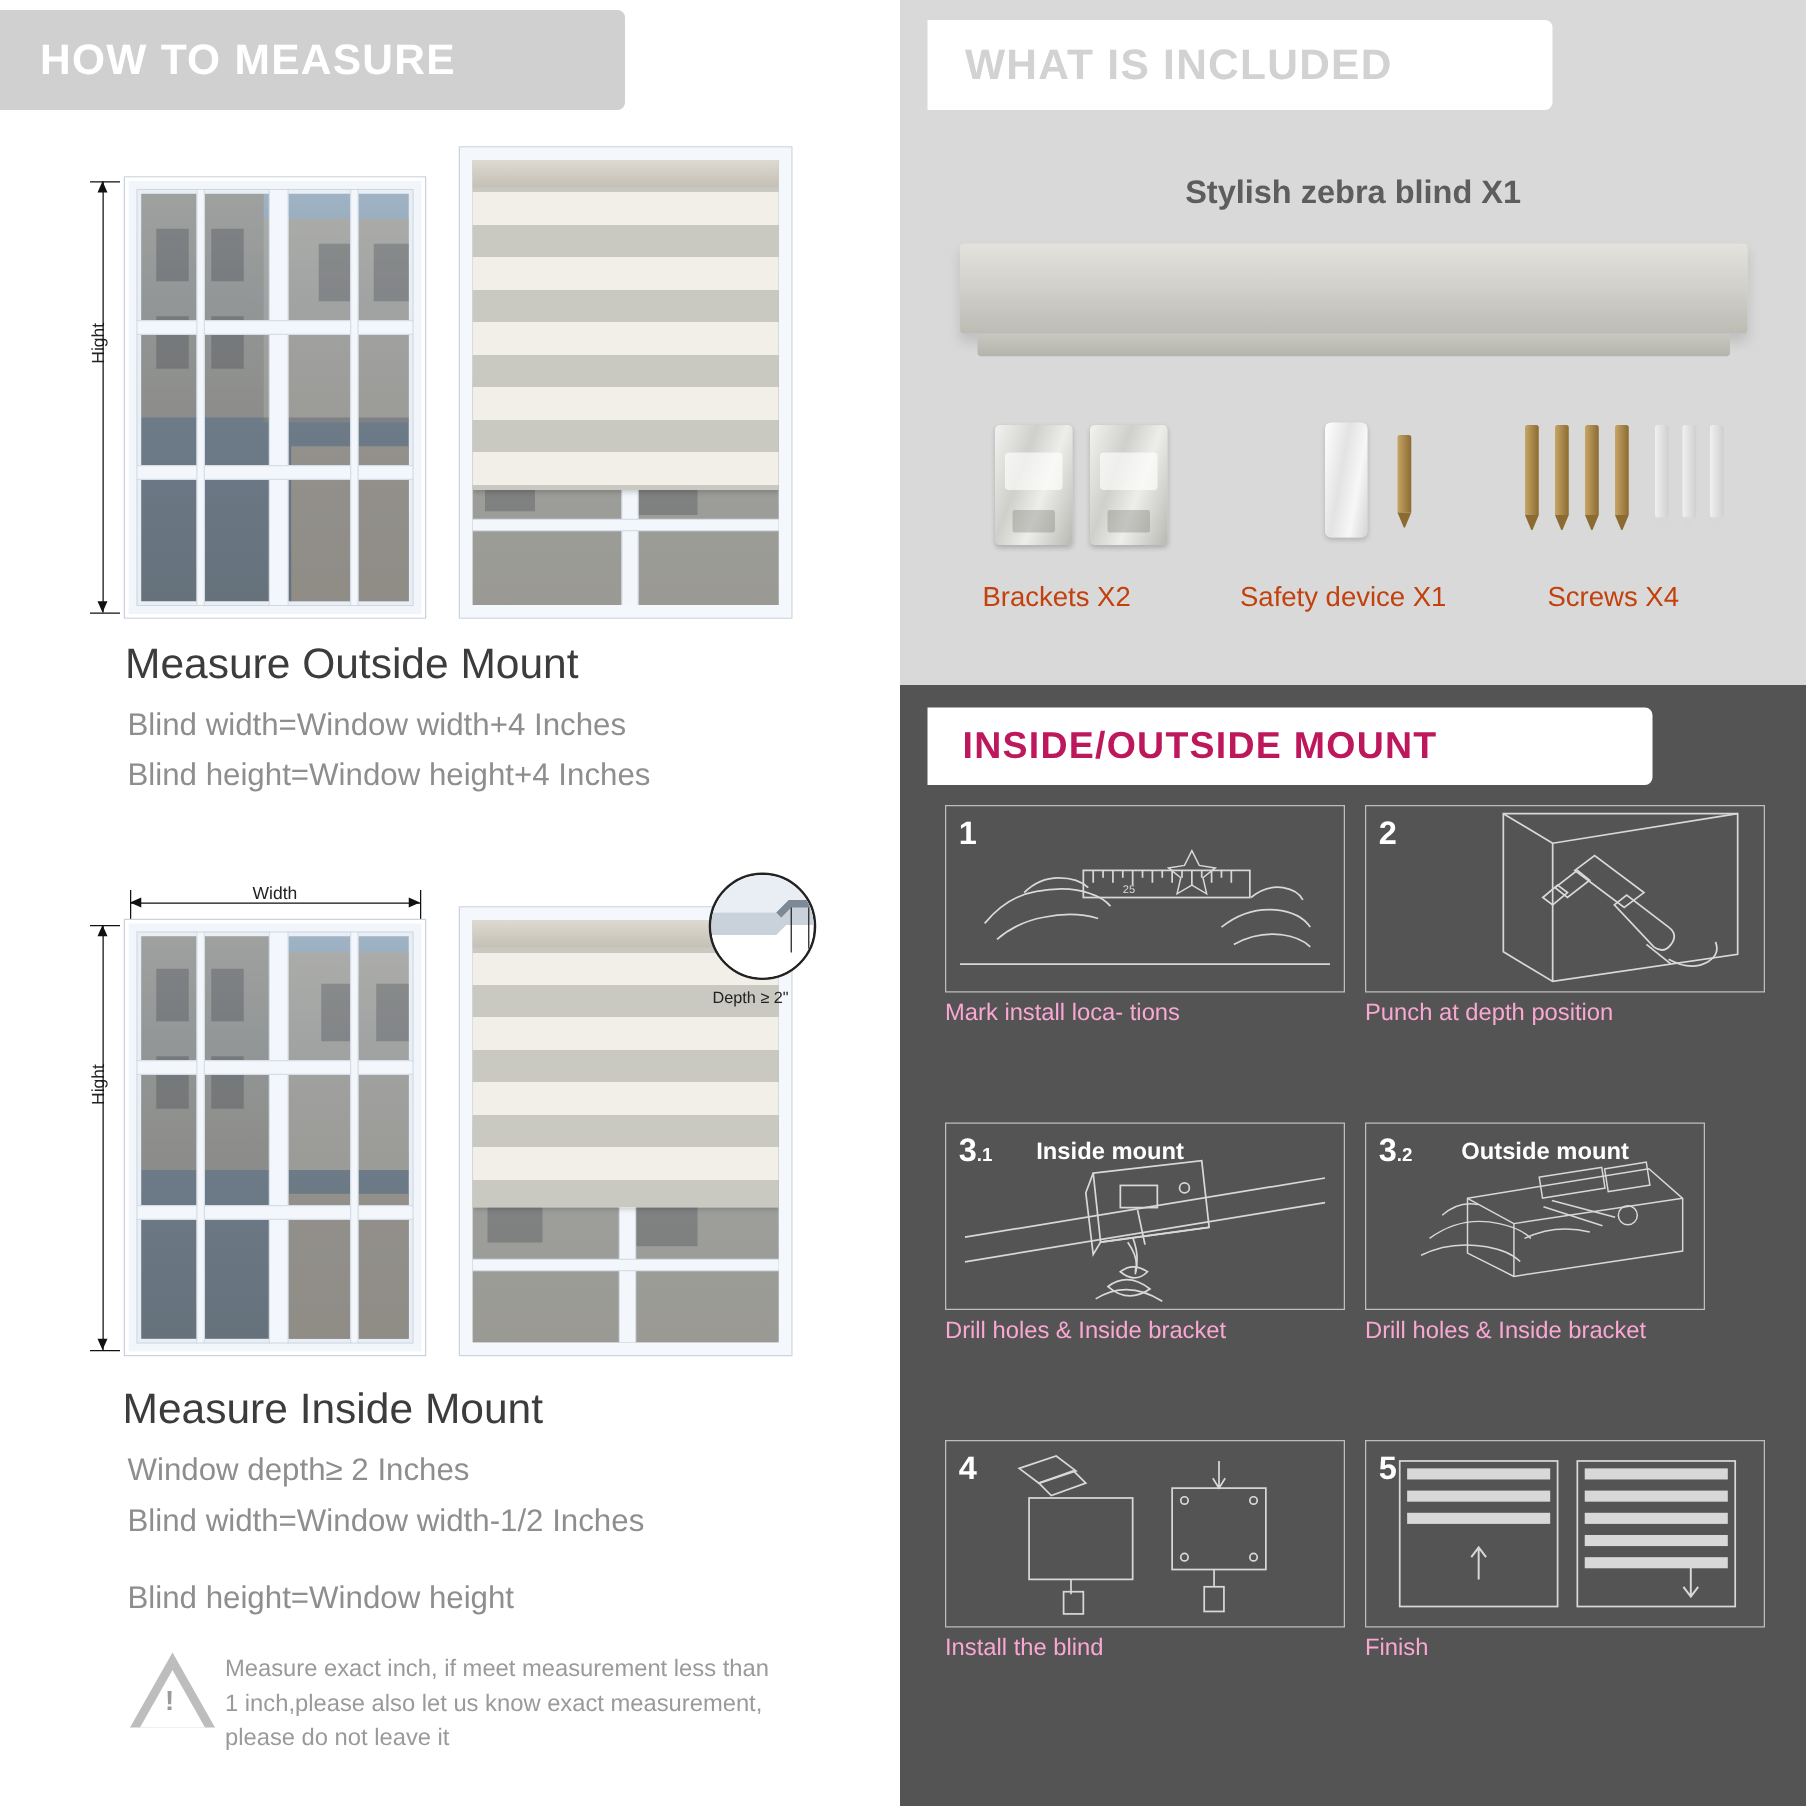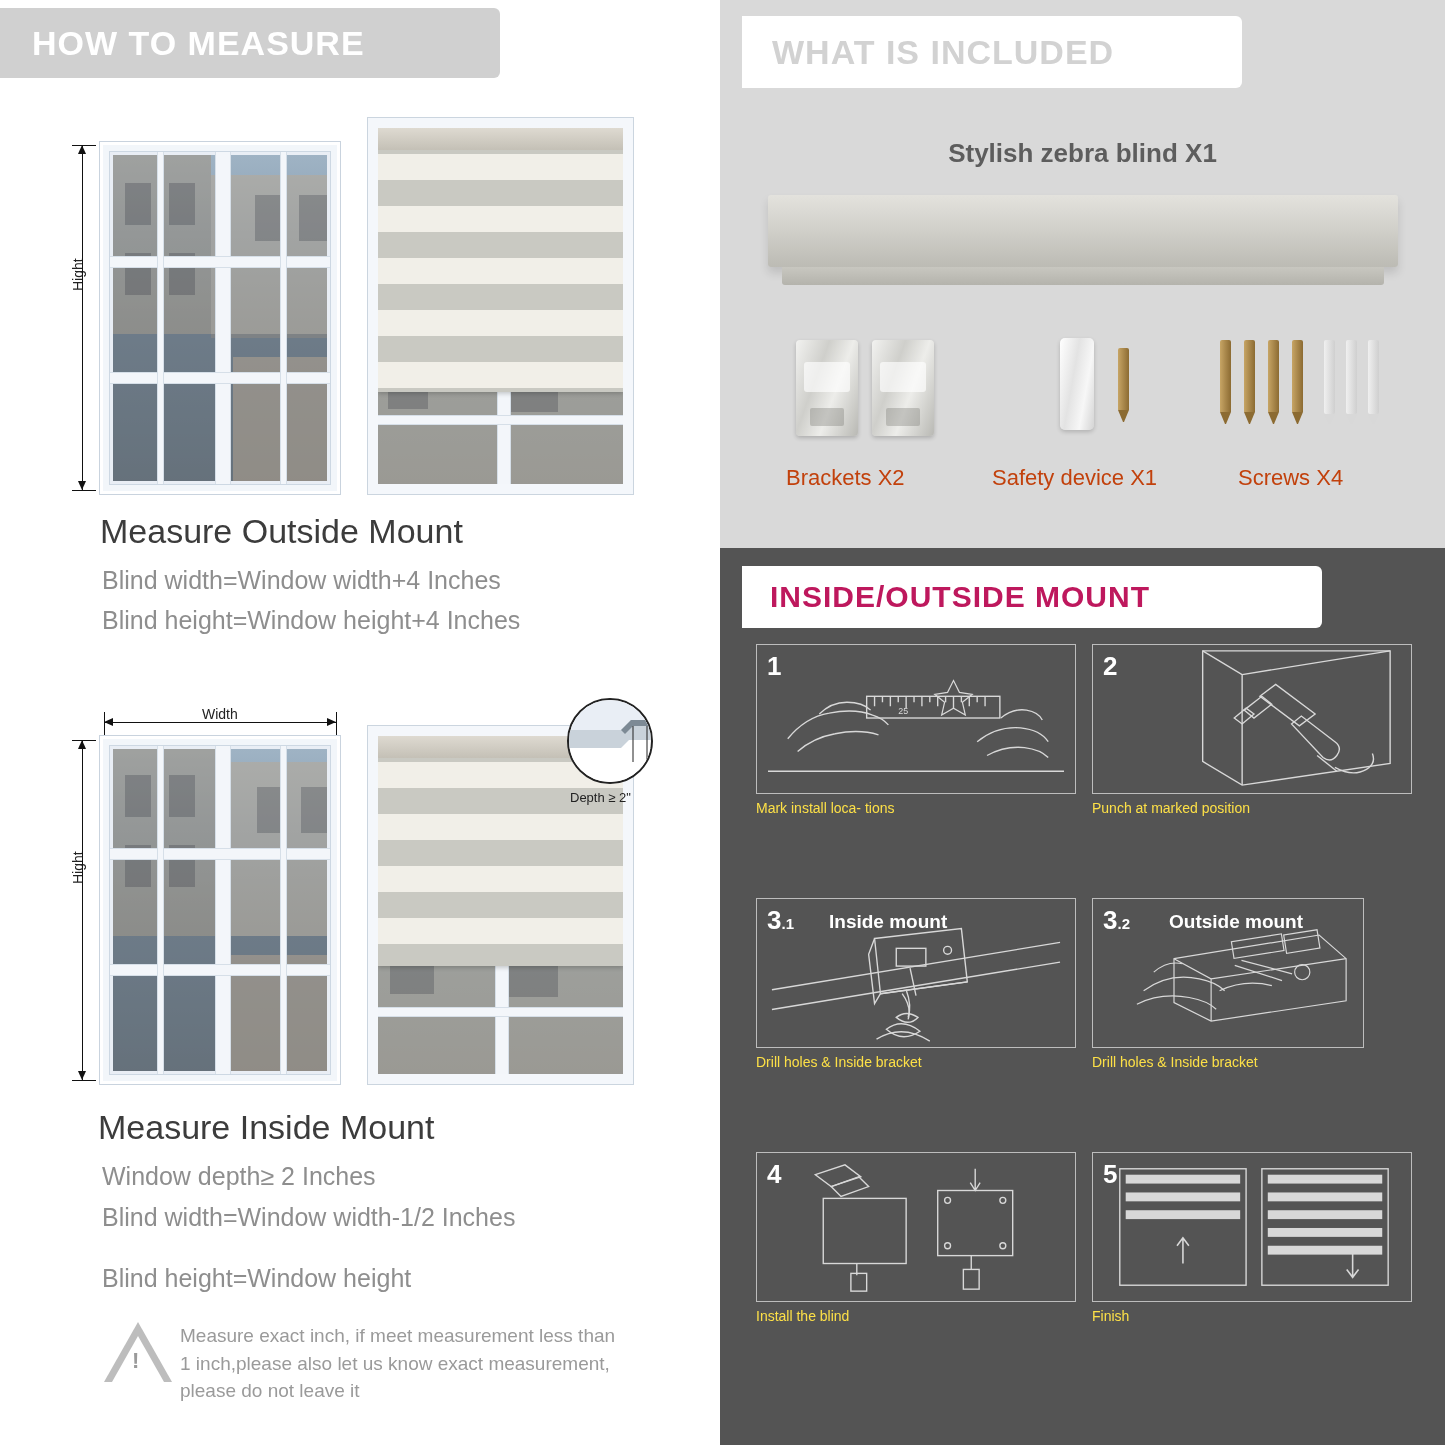--- a/index.html
+++ b/index.html
@@ -16,21 +16,21 @@
     position: absolute; left: 0; top: 0; width: 712px; height: 1445px;
     background: #ffffff;
   }
   .banner {
     position: absolute;
     background: #d0d0d0;
     display: flex; align-items: center;
     border-radius: 0 6px 6px 0;
   }
   .banner.left-banner {
-    left: 0; top: 8px; width: 500px; height: 70px;
+    left: 0; top: 8px; width: 500px; height: 80px;
   }
   .banner .banner-text {
     color: #ffffff; font-size: 34px; font-weight: bold; letter-spacing: 1px;
     margin-left: 32px;
   }
 
   
   .diagram { position: absolute; }
 
   .dim-label {
@@ -225,21 +225,21 @@
     background: #545454;
   }
   .step-num {
     position: absolute; left: 10px; top: 6px; font-size: 26px; color: #ffffff; font-weight: bold;
   }
   .step-num small { font-size: 15px; }
   .step-inline-label {
     position: absolute; top: 12px; font-size: 19px; color: #ffffff; font-weight: bold;
   }
   .step-caption {
-    position: absolute; font-size: 14px; color: #fde047;
+    position: absolute; font-size: 19px; color: #f9a8d4;
   }
   .sketch { position: absolute; inset: 0; }
   .sketch svg { width: 100%; height: 100%; display: block; }
 </style>
 </head>
 <body>
 
 <div class="page">
 
   <div class="left-col">
@@ -432,21 +432,21 @@
           <path d="M150 30 L300 6"></path>
           <path d="M168 52 l16 -12 l40 30 l-16 12 z"></path>
           <path d="M200 80 l10 -8 l34 26 q8 6 2 14 q-6 8 -14 2 z"></path>
           <path d="M152 66 l18 -14 l10 8 l-18 14 z"></path>
           <path d="M142 74 l12 -10 l8 6 l-12 10 z"></path>
           <path d="M226 112 l20 16"></path>
           <path d="M244 124 q18 10 32 2 q10 -6 6 -16"></path>
         </svg>
       </div>
     </div>
-    <div class="step-caption" style="left:372px; top:252px;">Punch at  marked position</div>
+    <div class="step-caption" style="left:372px; top:252px;">Punch at  depth position</div>
 
     <div class="step-card" style="left:36px; top:350px; width:320px; height:150px;">
       <span class="step-num"><span>3</span><small>.1</small></span>
       <span class="step-inline-label" style="left:72px;">Inside mount</span>
       <div class="sketch">
         <svg viewBox="0 0 320 150" fill="none" stroke="#d8d8d8" stroke-width="1.4">
           <path d="M14 92 L306 44"></path>
           <path d="M14 112 L306 64"></path>
           <path d="M118 40 L206 30 L212 84 L124 96 Z"></path>
           <path d="M118 40 L112 56 L118 106 L124 96"></path>

